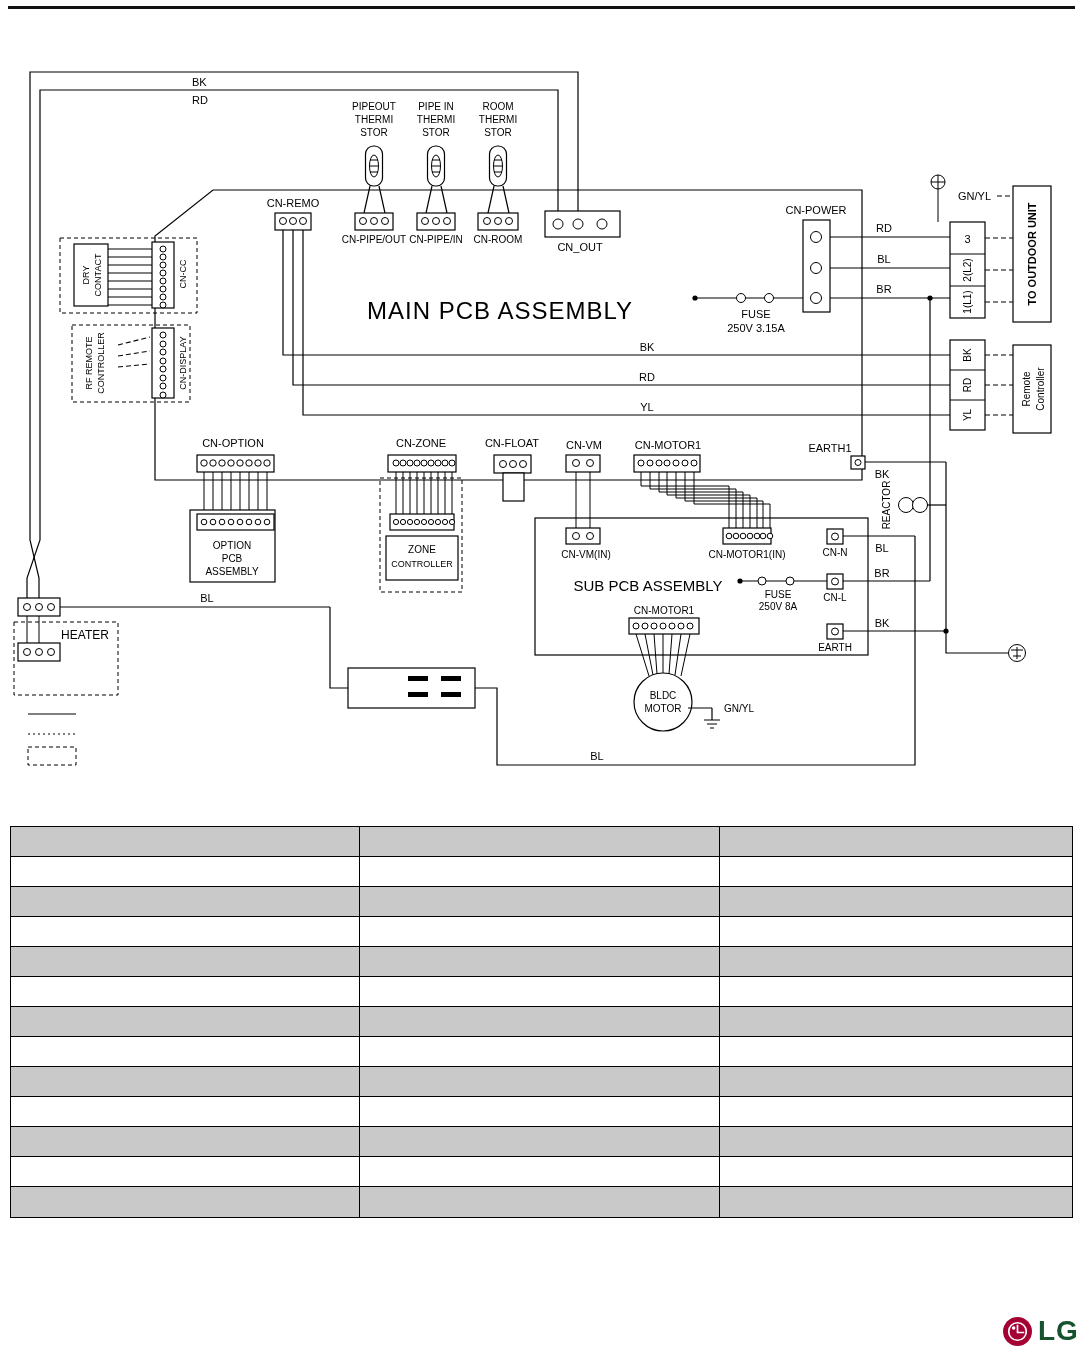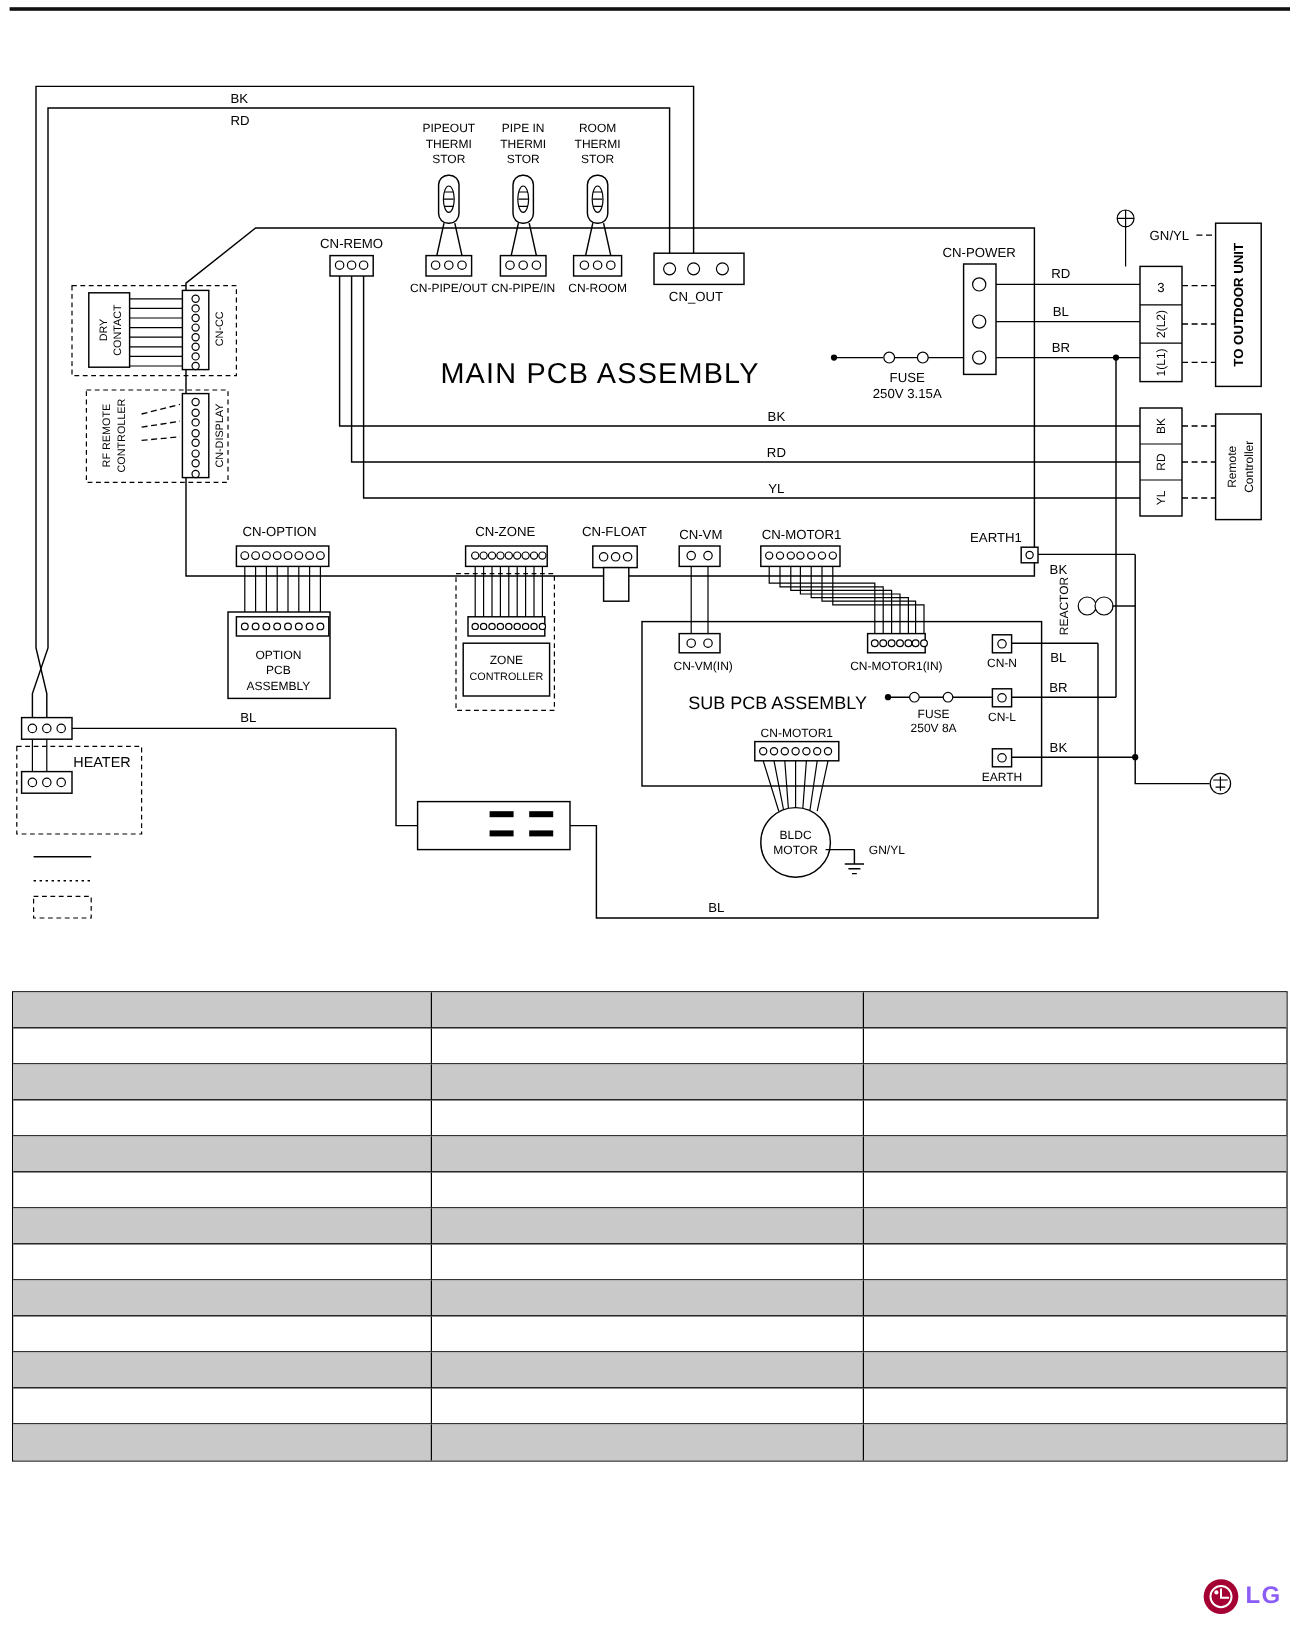--- a/index.html
+++ b/index.html
@@ -22,21 +22,21 @@
   .t24 { font-size:24px; letter-spacing:1px; }
   .mid { text-anchor:middle; } .b { font-weight:bold; }
   .spec-table { position:absolute; left:10px; top:826px; width:1063px; border:1px solid #000; background:#fff; }
   .trow { display:flex; height:30px; border-bottom:1px solid #000; }
   .trow:last-child { border-bottom:none; }
   .trow.gray { background:#c9c9c9; }
   .tcell { height:100%; border-right:1px solid #000; }
   .tcell:last-child { border-right:none; }
   .c0 { width:350px; } .c1 { width:360px; } .c2 { width:353px; }
   .logo { position:absolute; left:1002px; top:1315px; display:flex; align-items:center; gap:5px; }
-  .logo-text { font-size:20px; font-weight:bold; color:#8b5cf6; letter-spacing:1px; }
+  .logo-text { font-size:28px; font-weight:bold; color:#14532d; letter-spacing:1px; }
 </style>
 </head>
 <body>
 
 <div class="top-rule"></div>
 
 <svg class="diagram-svg" width="1083" height="800" viewBox="0 0 1083 800">
 
   <g>
     <path class="w" d="M578 212 V72 H30 V540 L39 578 V598"></path>

